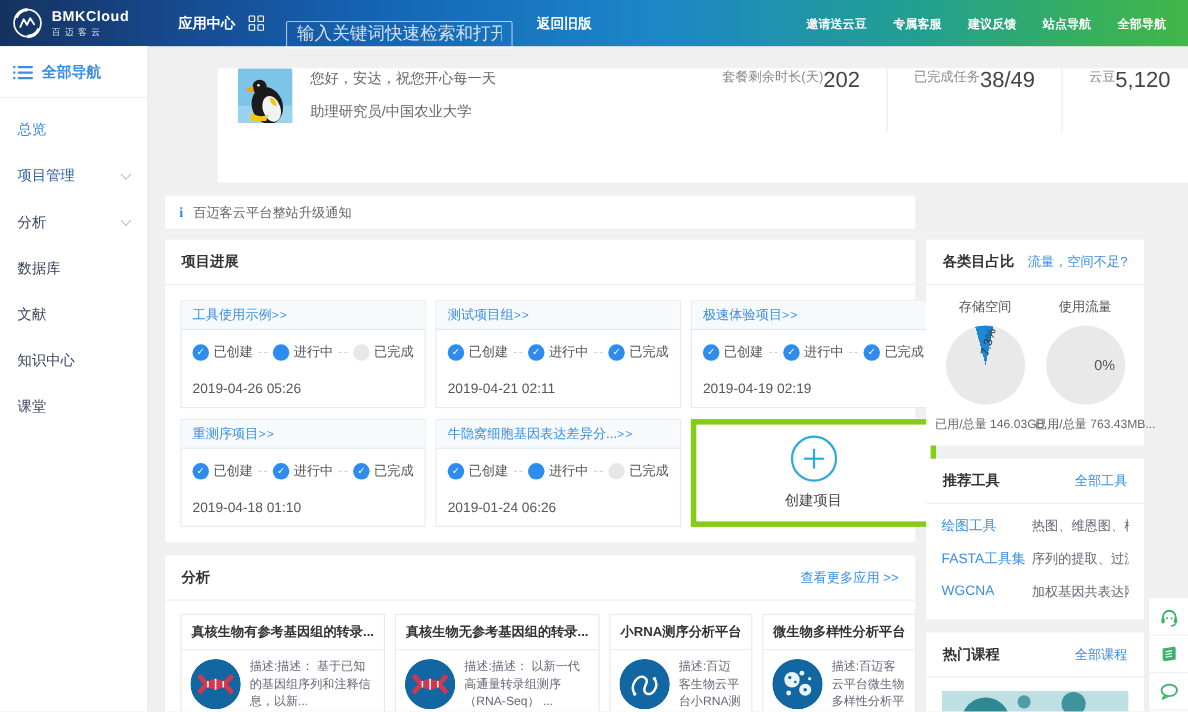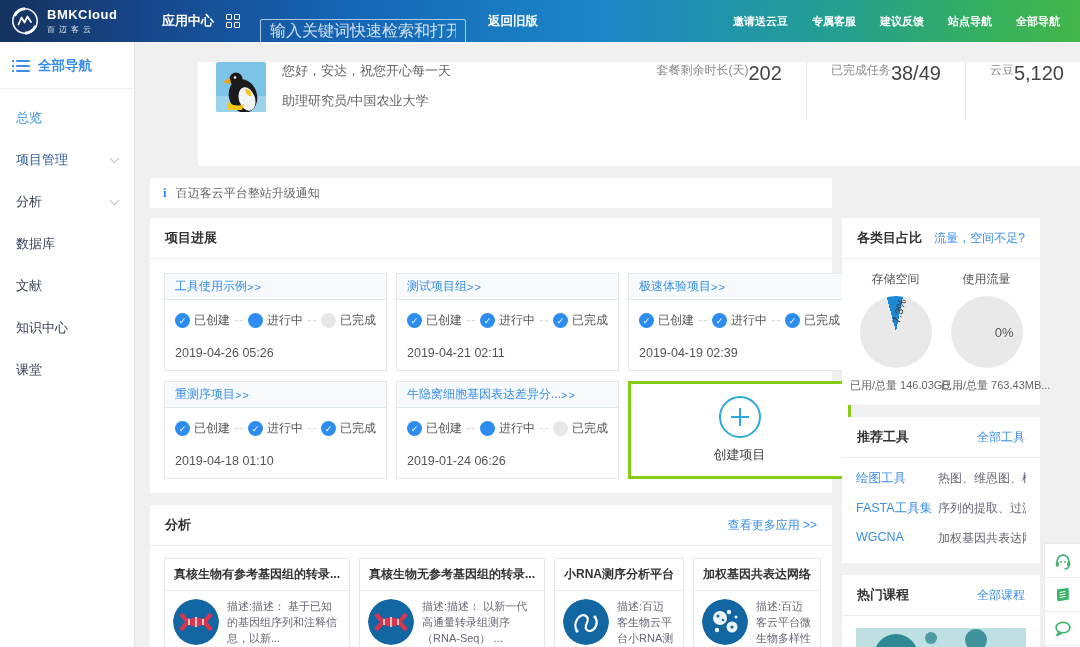--- a/index.html
+++ b/index.html
@@ -78,21 +78,21 @@
   .steps { display:flex; align-items:center; }
   .dot { width:15px; height:15px; border-radius:50%; position:relative; flex:none; }
   .st-done { background:#2d8cf0; }
   .st-done::after { content:"✓"; position:absolute; left:50%; top:50%; transform:translate(-50%,-54%);
     color:#fff; font-size:9px; font-weight:bold; }
   .st-current { background:#2d8cf0; }
   .st-pending { background:#e7e7e7; }
   .step-label { font-size:12px; color:#555; margin-left:4px; white-space:nowrap; }
   .sline { flex:1; border-top:1px dashed #d4d4d4; margin:0 5px; min-width:8px; }
   .pdate { margin-top:17px; font-size:12.5px; color:#555; }
-  .create-card { border:3px solid #84cc16; display:flex; flex-direction:column; align-items:center; justify-content:center; gap:8px; cursor:pointer; }
+  .create-card { border:5px solid #84cc16; display:flex; flex-direction:column; align-items:center; justify-content:center; gap:8px; cursor:pointer; }
   .plus-circle { width:42px; height:42px; border:2px solid #2baadf; border-radius:50%; position:relative; }
   .plus-circle::before, .plus-circle::after { content:""; position:absolute; background:#2baadf; left:50%; top:50%; }
   .plus-circle::before { width:18px; height:2px; transform:translate(-50%,-50%); }
   .plus-circle::after { width:2px; height:18px; transform:translate(-50%,-50%); }
   .create-label { font-size:13px; color:#444; }
 
   
   .ana-panel { margin-top:12px; }
   .agrid { display:grid; grid-template-columns:repeat(4,1fr); gap:9px; padding:12px 14px 14px; }
   .acard { border:1px solid #e8e8e8; background:#fff; }
@@ -299,21 +299,21 @@
                 <div class="steps">
                   <span class="dot st-done"></span>
                     <span class="step-label">已创建</span>
                   <span class="sline"></span>
                   <span class="dot st-done"></span>
                     <span class="step-label">进行中</span>
                   <span class="sline"></span>
                   <span class="dot st-done"></span>
                     <span class="step-label">已完成</span>
                 </div>
-                <div class="pdate">2019-04-19 02:39</div>
+                <div class="pdate">2019-04-19 02:19</div>
               </div>
             </div>
 
             <div class="pcard">
               <div class="pcard-head">
                 <span class="pcard-title">重测序项目</span>
                 <span class="pcard-more">&gt;&gt;</span>
               </div>
               <div class="pcard-body">
                 <div class="steps">
@@ -404,21 +404,21 @@
                       <path d="M14 32 C 9 24, 17 13, 23 17 C 29 21, 19 27, 24 31 C 29 35, 37 26, 32 18" stroke="#fff" stroke-width="2.2" fill="none" stroke-linecap="round"></path>
                       <circle cx="14" cy="32" r="1.6" fill="#fff"></circle>
                       <circle cx="32" cy="18" r="1.6" fill="#fff"></circle>
                     </svg>
                 </span>
                 <div class="adesc">描述:百迈客生物云平台小RNA测序分析平台由基本分...</div>
               </div>
             </div>
 
             <div class="acard">
-              <div class="acard-title">加权基因共表达网络</div>
+              <div class="acard-title">微生物多样性分析平台</div>
               <div class="acard-body">
                 <span class="acircle">
                   <svg width="46" height="46" viewBox="0 0 46 46">
                       <circle cx="23" cy="23" r="23" fill="#1266a2"></circle>
                       <circle cx="18" cy="19" r="7" fill="#eaf4f9"></circle>
                       <circle cx="16" cy="17" r="1.5" fill="#1266a2"></circle>
                       <circle cx="21" cy="21" r="1.2" fill="#1266a2"></circle>
                       <circle cx="30" cy="28" r="5.5" fill="#eaf4f9"></circle>
                       <circle cx="30" cy="28" r="1.6" fill="#1266a2"></circle>
                       <circle cx="27" cy="13" r="2.2" fill="#eaf4f9"></circle>

